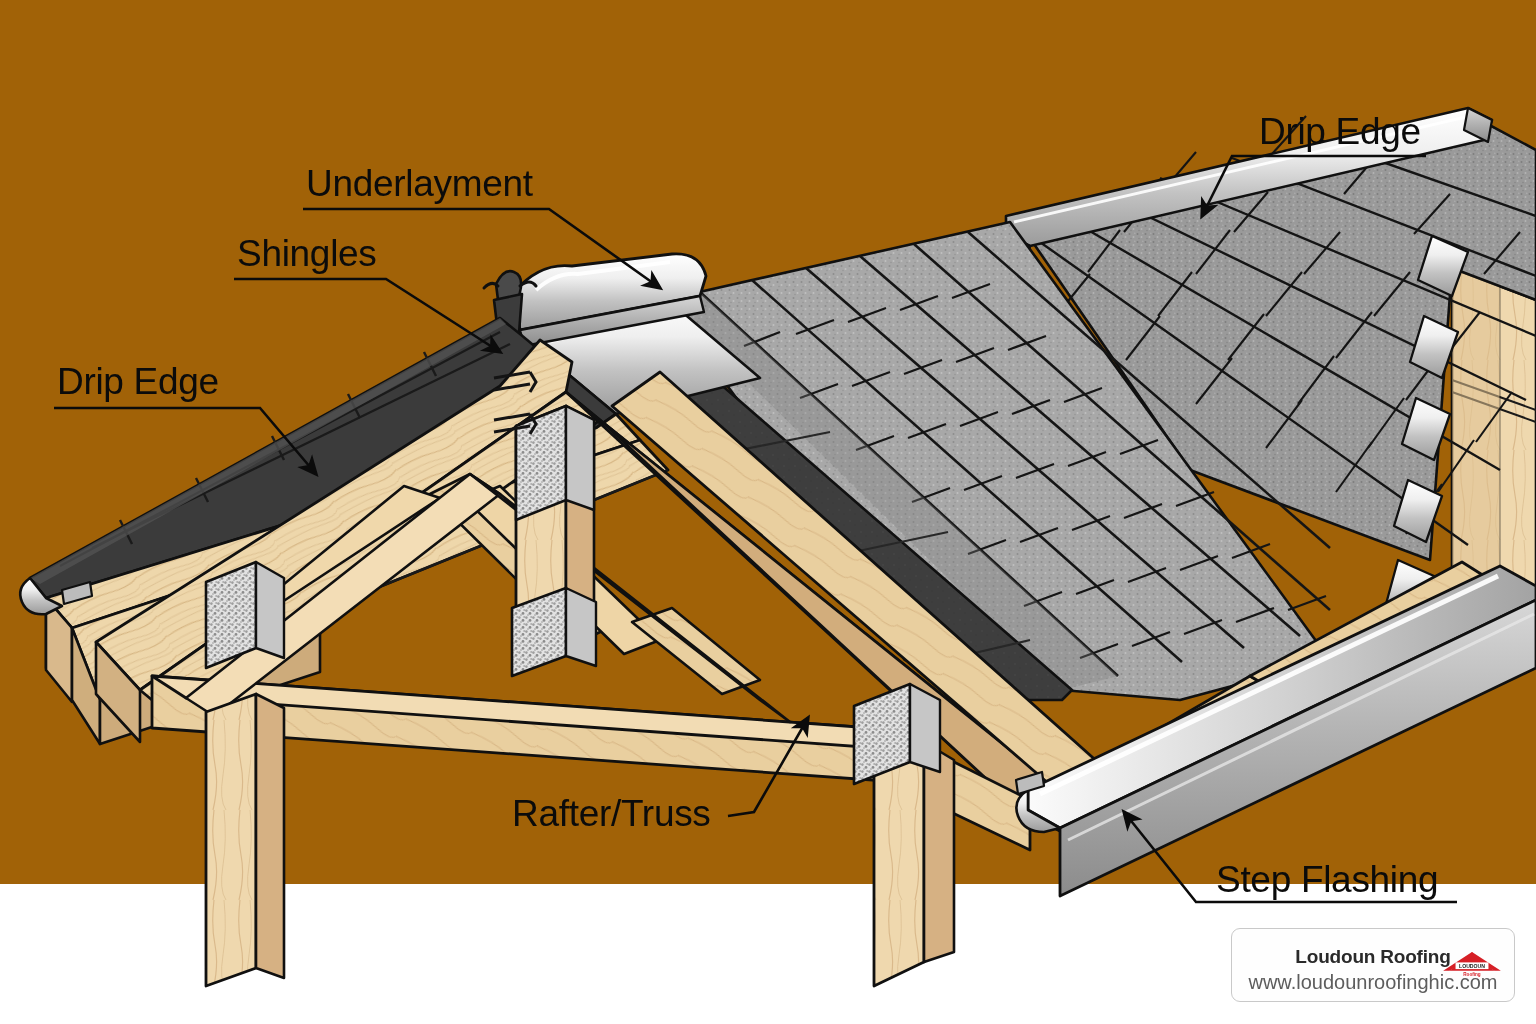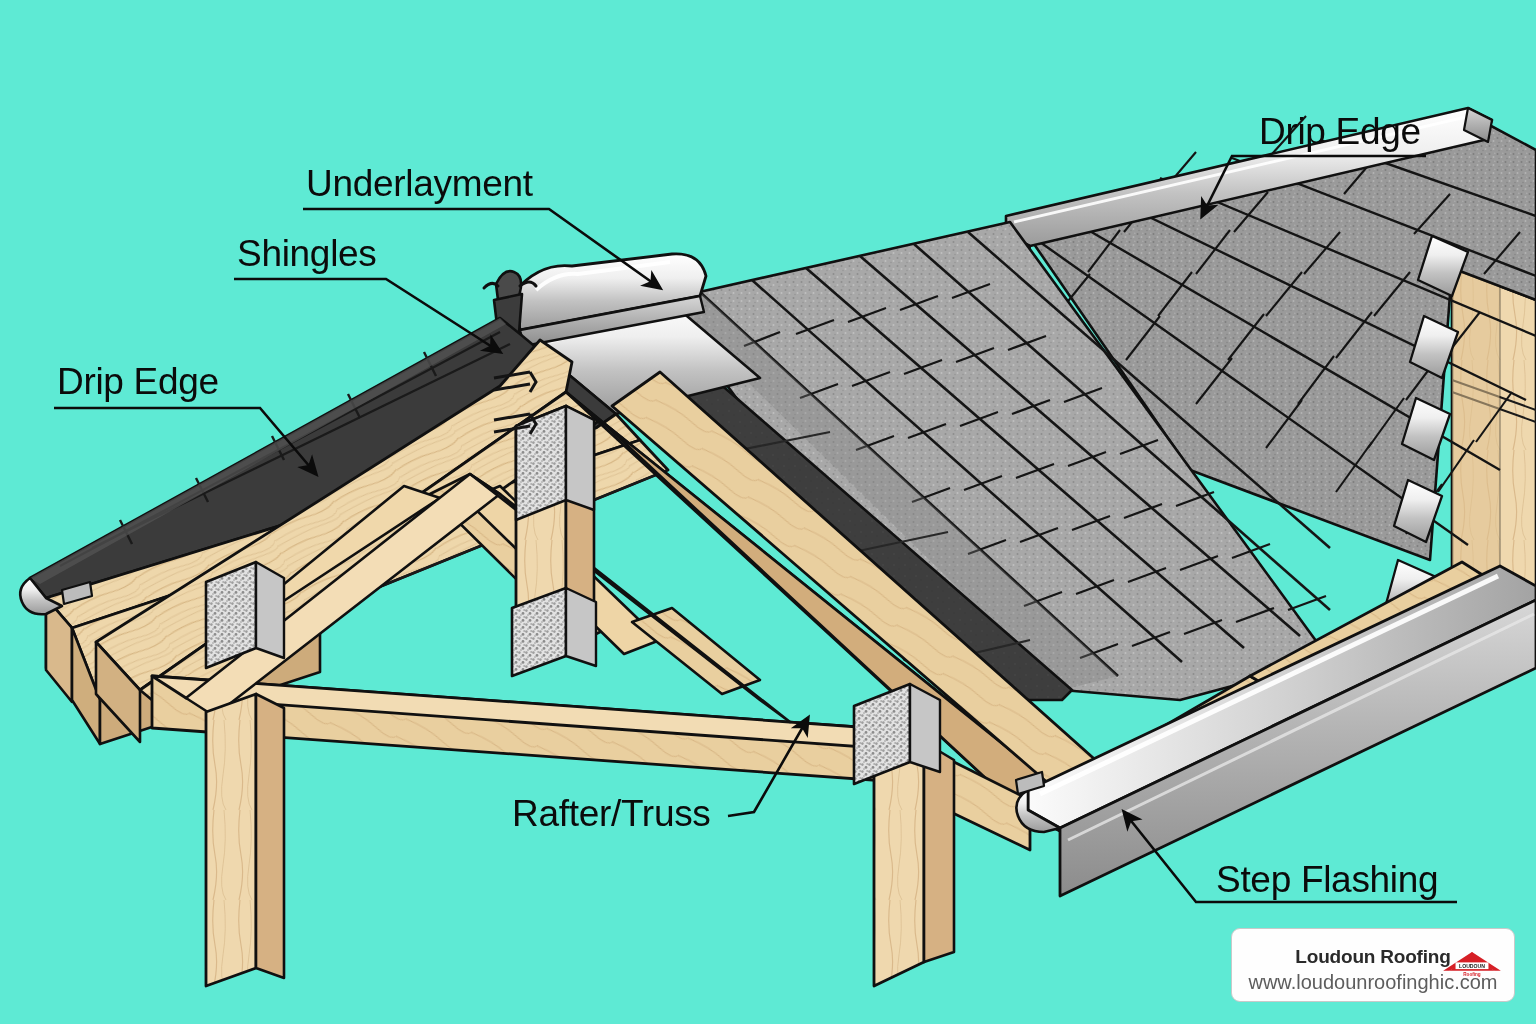--- a/index.html
+++ b/index.html
@@ -1,18 +1,18 @@
 <!DOCTYPE html>
 <html><head>
 <meta charset="utf-8">
 <style>
   html,body{margin:0;padding:0;background:#fff;}
   body{width:1536px;height:1024px;overflow:hidden;
        font-family:"Liberation Sans","DejaVu Sans",sans-serif;}
-  #stage{position:relative;width:1536px;height:1024px;background:#5eead4;}
+  #stage{position:relative;width:1536px;height:884px;background:#a16207;}
   svg.diagram{position:absolute;inset:0;width:1536px;height:1024px;}
   .lbl{font-family:"Liberation Sans","DejaVu Sans",sans-serif;
        font-size:37px;font-weight:400;fill:#0b0b0b;letter-spacing:-0.3px;}
   .leader{stroke:#0b0b0b;fill:none;}
   .ol{stroke:#101010;stroke-linejoin:round;stroke-linecap:round;}
   
   #badge{position:absolute;left:1231px;top:928px;width:284px;height:74px;
          background:#fefefe;border:1px solid #c9c9c9;border-radius:9px;
          box-sizing:border-box;display:flex;flex-direction:column;
          align-items:center;justify-content:center;}

